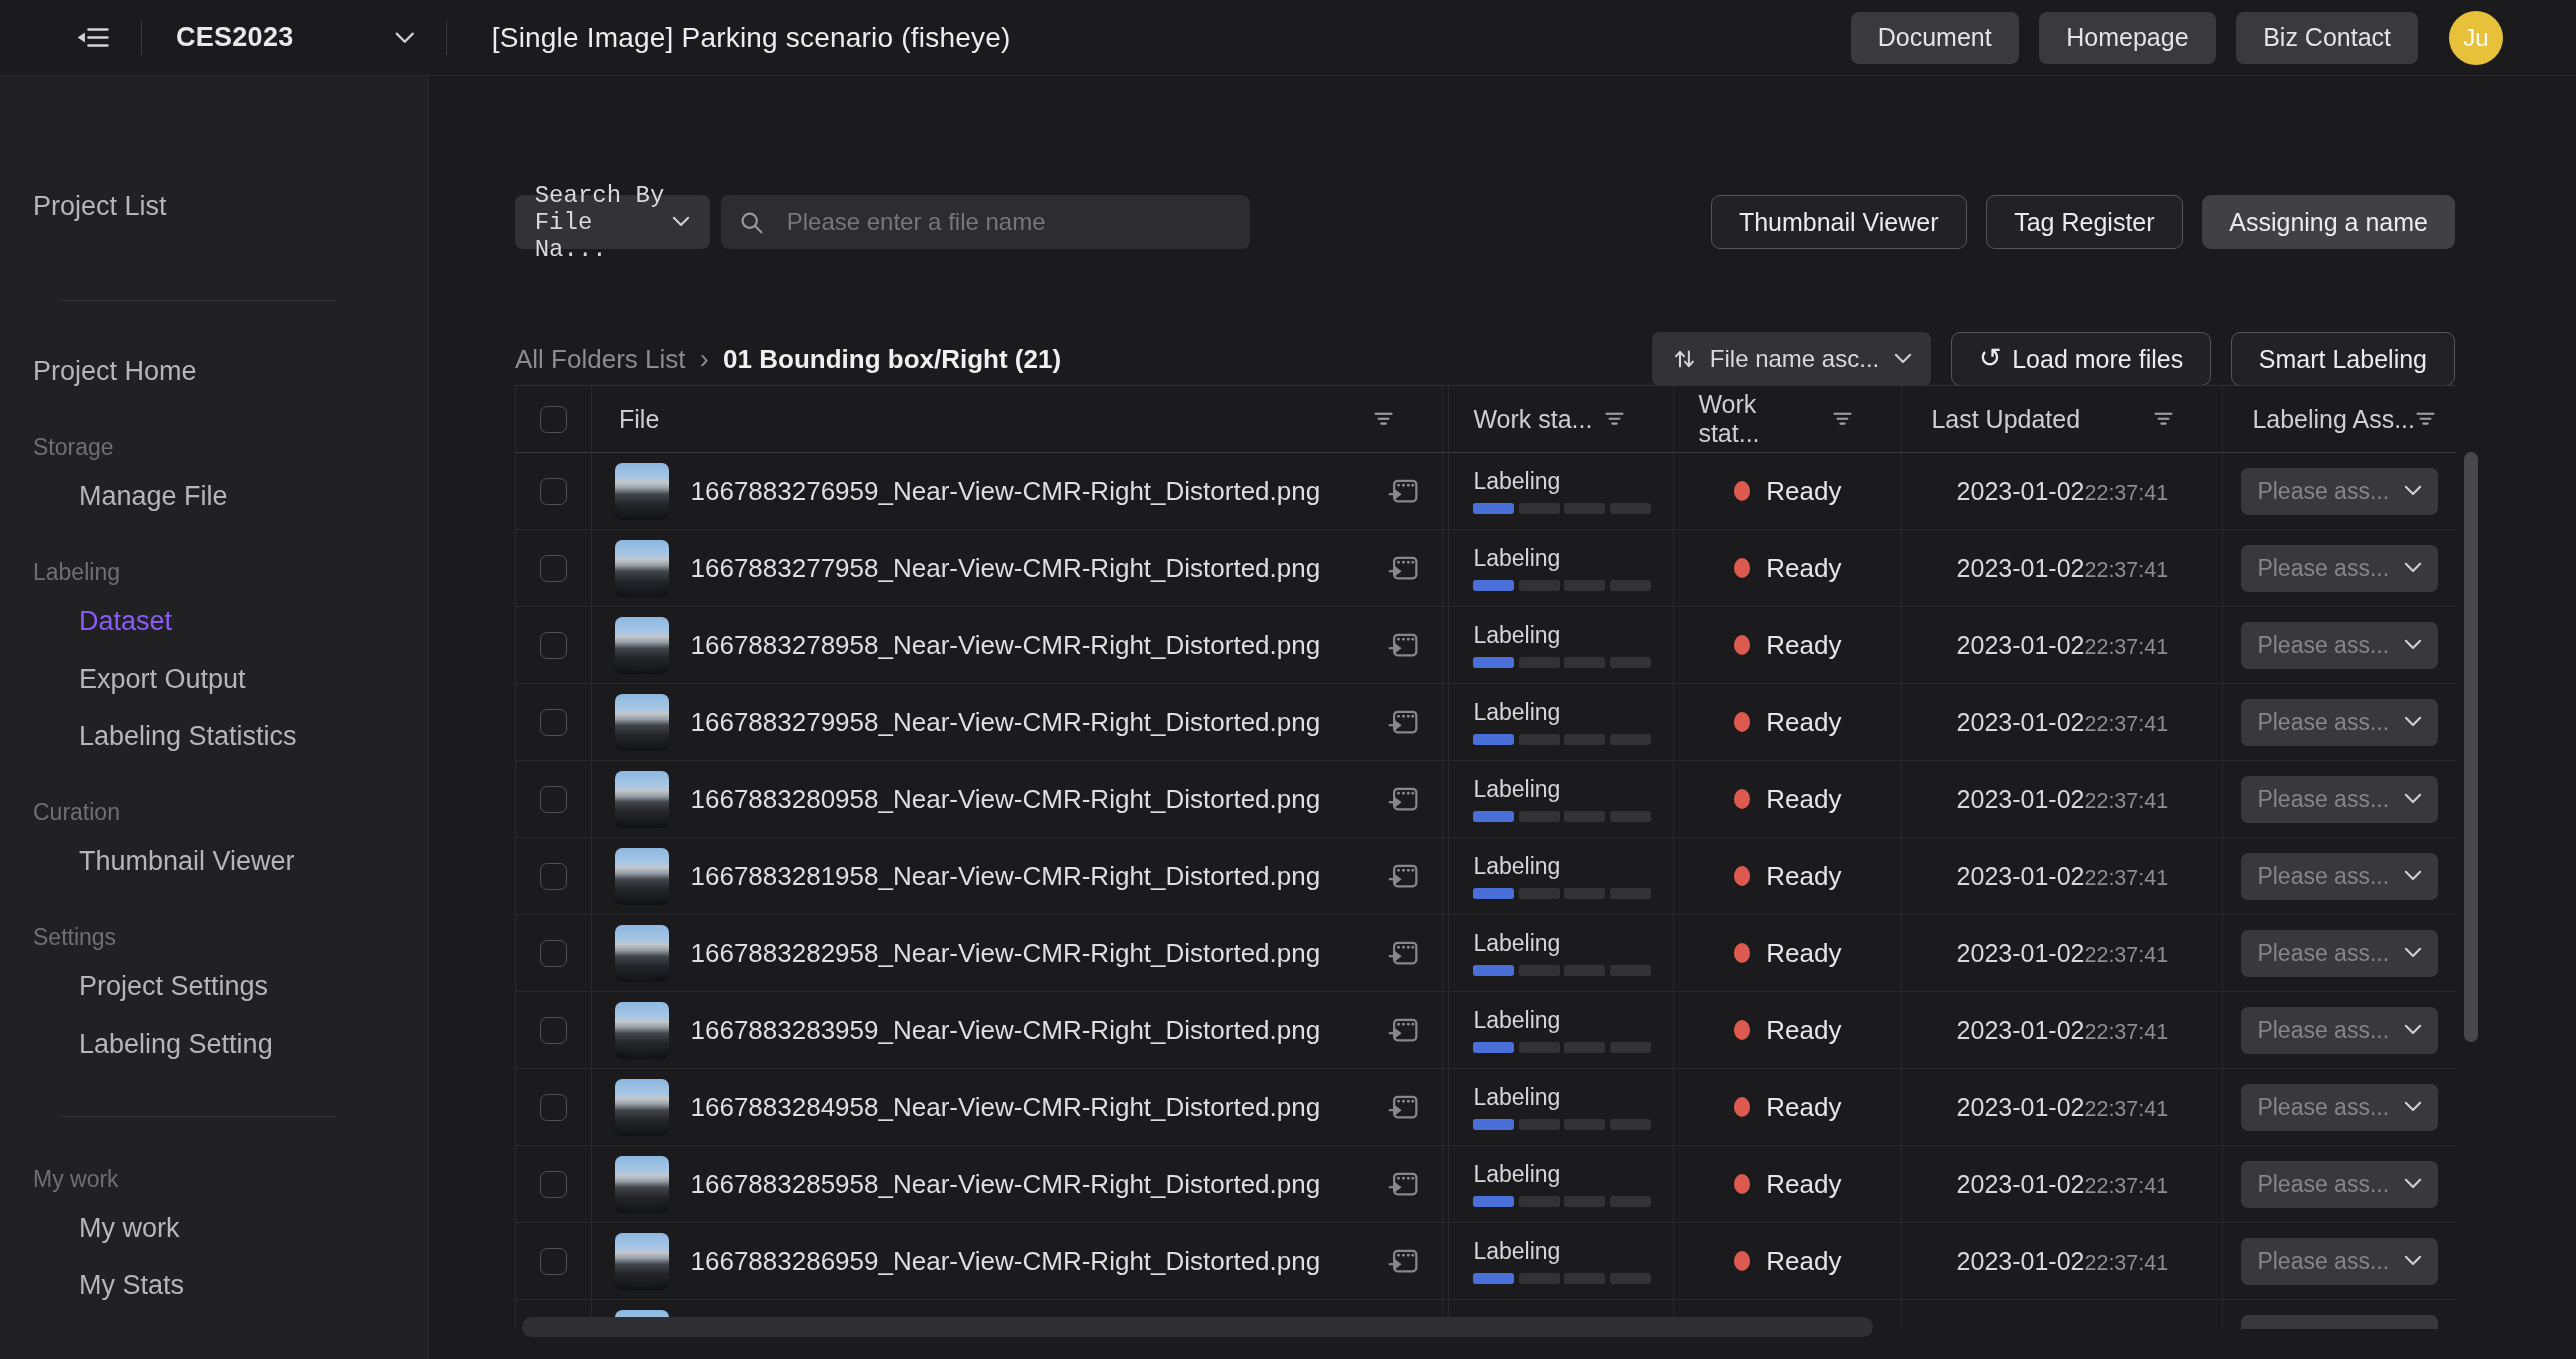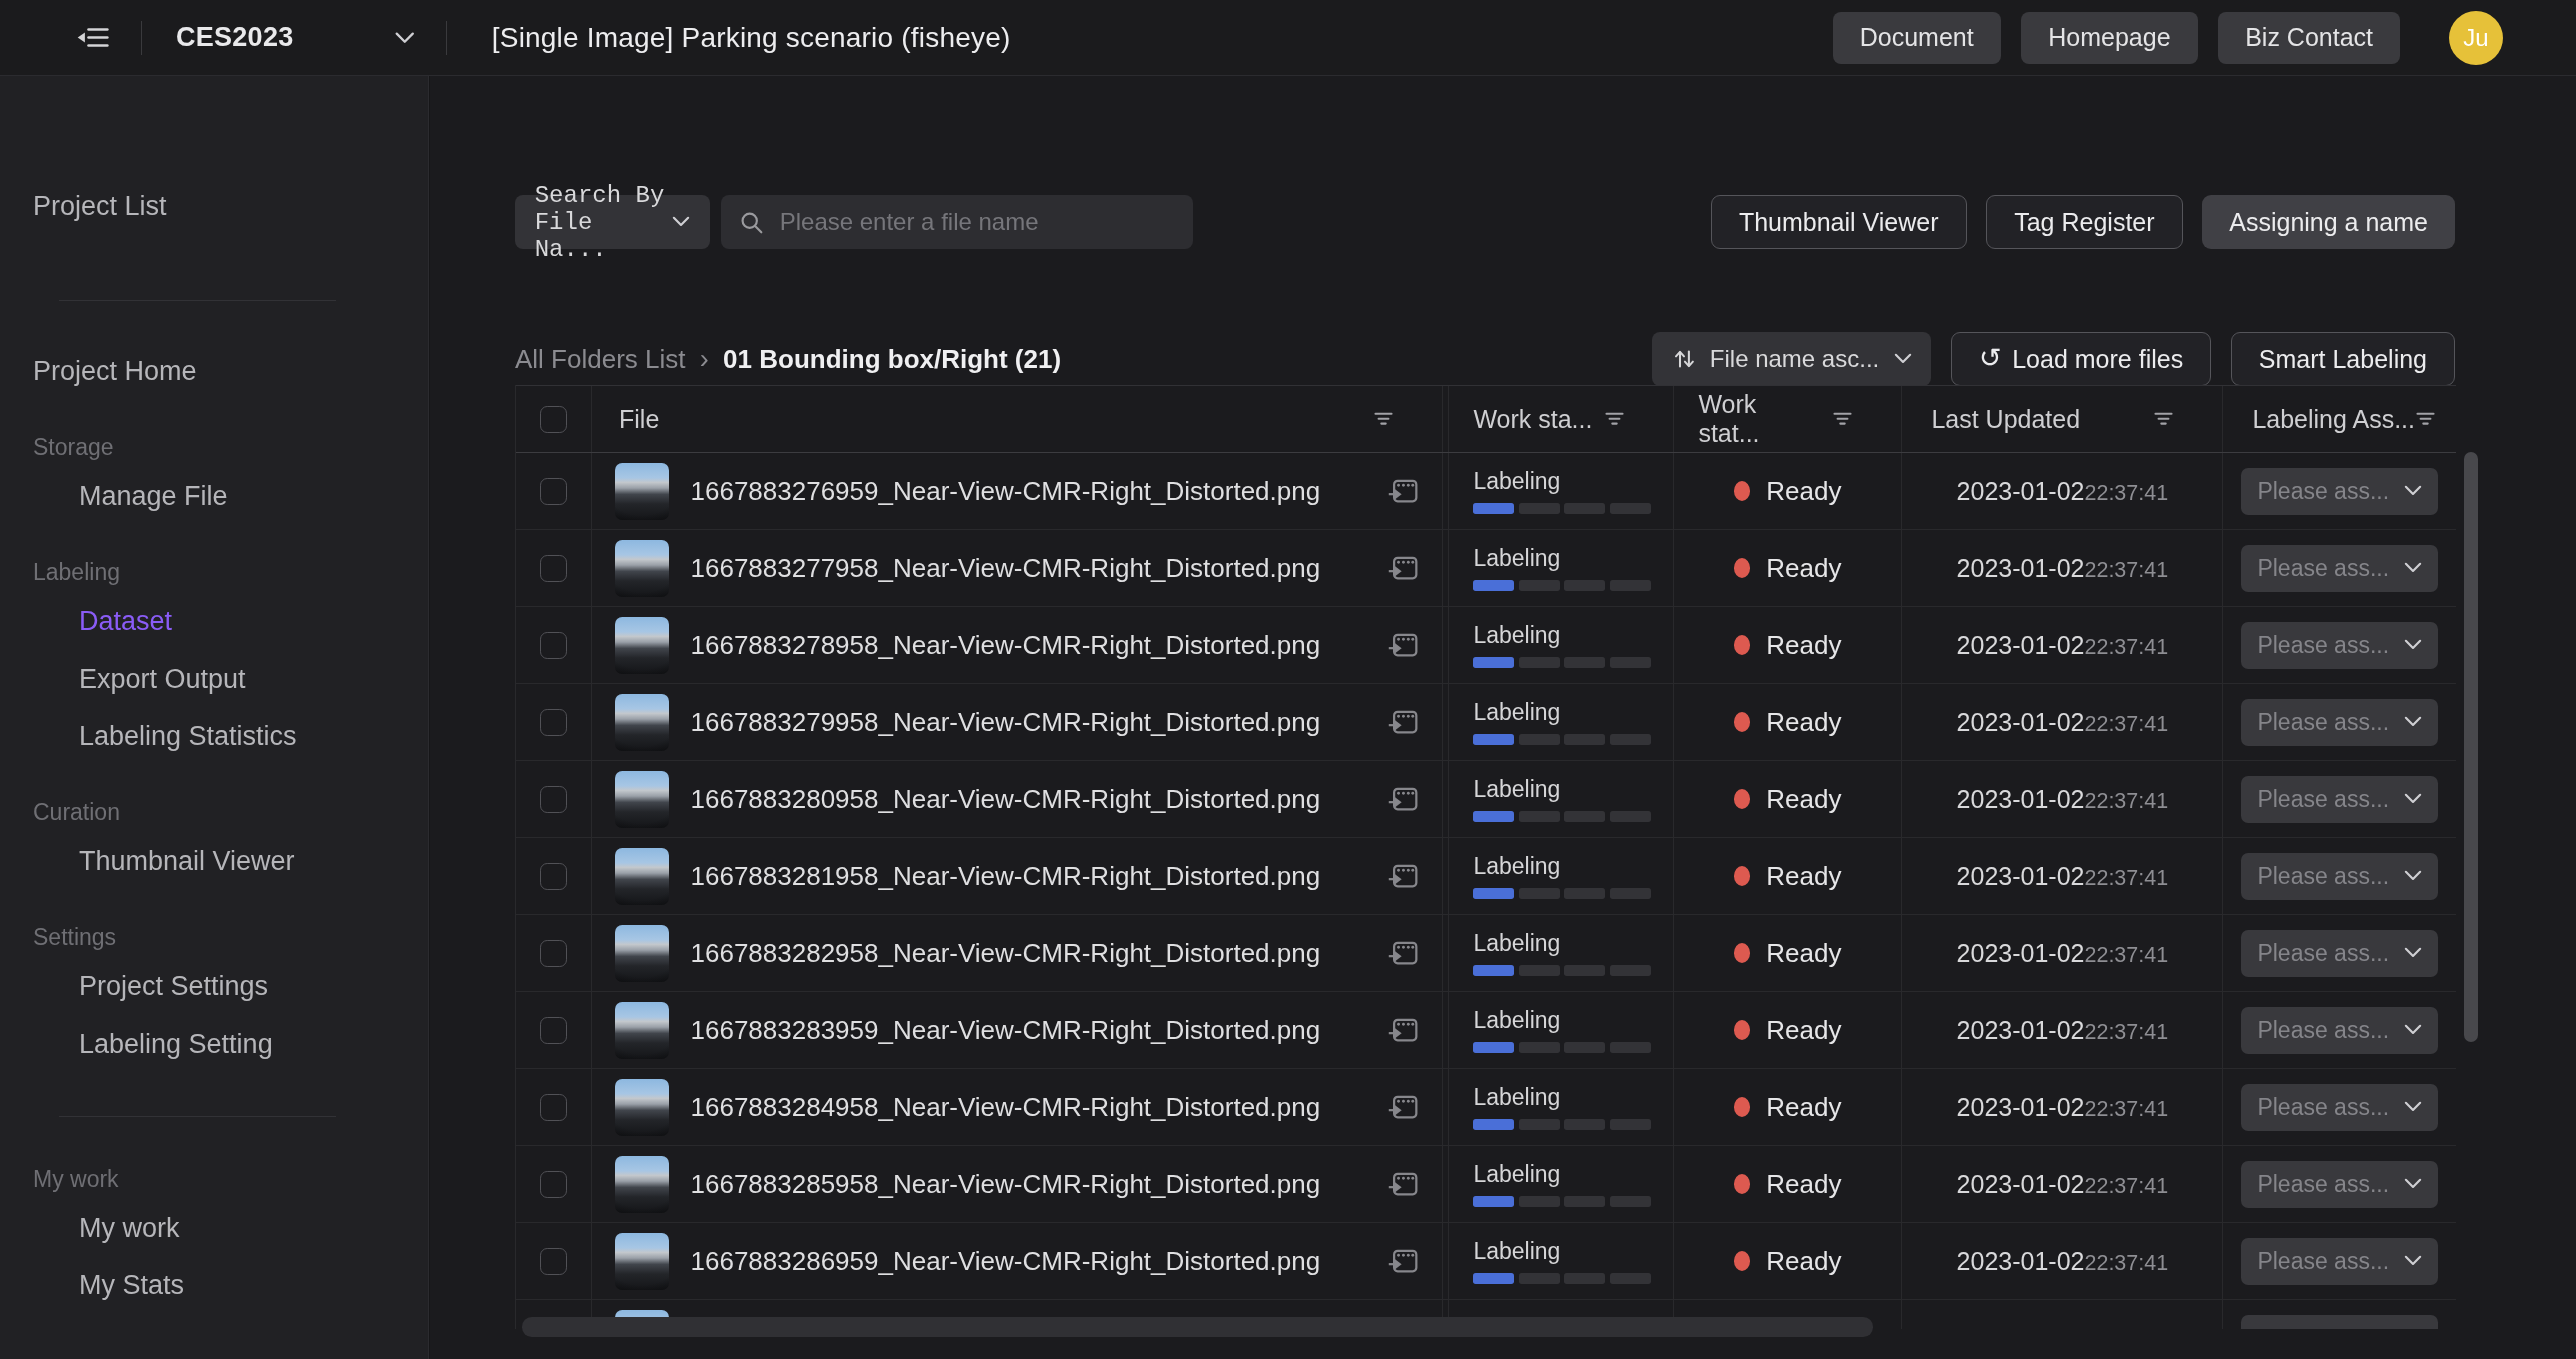--- a/index.html
+++ b/index.html
@@ -29,21 +29,21 @@
   .stage{position:relative;width:2576px;height:1360px;}
 
   
   .topbar{position:absolute;left:0;top:0;width:2576px;height:76px;background:var(--bg-top);
     border-bottom:0.9px solid var(--line);display:flex;align-items:center;}
   .collapse-btn{margin-left:75px;display:flex;align-items:center;cursor:pointer;}
   .vdiv{width:0.9px;height:34px;background:#3a3a3d;margin-left:30px;}
   .proj-select{margin-left:34px;width:240px;display:flex;align-items:center;justify-content:space-between;cursor:pointer;}
   .proj-select .lbl{font-size:27px;font-weight:600;color:var(--txt);letter-spacing:0.3px;}
   .page-title{margin-left:45px;font-size:28px;color:#ededef;letter-spacing:0.2px;}
-  .topbar-right{margin-left:auto;margin-right:73px;display:flex;align-items:center;gap:33px;}
+  .topbar-right{margin-left:auto;margin-right:73px;display:flex;align-items:center;gap:15px;}
   .nav-btn{height:52px;padding:0 27px;background:var(--btn-gray);border:none;border-radius:8px;
     font-size:25px;color:#e4e4e6;font-family:inherit;display:flex;align-items:center;cursor:pointer;}
   .avatar{width:54px;height:54px;border-radius:50%;background:var(--avatar);color:#fff;
     display:flex;align-items:center;justify-content:center;font-size:24px;margin-left:16px;cursor:pointer;}
 
   
   .sidebar{position:absolute;left:0;top:76px;width:429px;height:1284px;background:var(--bg-side);
     border-right:0.9px solid var(--line);}
   .side-item{padding-left:33px;font-size:27px;color:var(--txt-soft);height:36px;display:flex;align-items:center;cursor:pointer;}
   .side-item:first-child{margin-top:112px;}
@@ -56,22 +56,22 @@
   .side-sub + .side-divider{margin-top:54px;}
   .side-divider + .side-section{margin-top:47px;}
 
   
   .main{position:absolute;left:430px;top:76px;width:2146px;height:1284px;background:var(--bg-main);}
 
   .toolbar{position:absolute;left:85px;top:119px;right:121px;height:54px;display:flex;align-items:center;}
   .search-type{width:195px;height:54px;background:var(--chip);border-radius:8px;display:flex;
     align-items:center;justify-content:space-between;padding:0 19.7px;cursor:pointer;}
   .search-type .lbl{font-size:24px;color:#d9d9db;font-family:Liberation Mono, monospace;}
-  .search-box{margin-left:10.7px;width:472px;height:54px;background:var(--input-bg);border-radius:8px;
-    display:flex;align-items:center;padding:0 18px;gap:16px;}
+  .search-box{margin-left:10.7px;width:529px;height:54px;background:var(--input-bg);border-radius:8px;
+    display:flex;align-items:center;padding:0 18px;gap:23px;}
   .search-box input{flex:1;background:transparent;border:none;outline:none;font-family:inherit;
     font-size:24px;color:#d9d9db;}
   .search-box input::placeholder{color:#76767b;}
   .toolbar .spacer{flex:1;}
   .act-btn{height:54px;padding:0 27px;border-radius:9px;font-size:25px;color:#ececee;font-family:inherit;
     display:flex;align-items:center;gap:10.7px;cursor:pointer;background:#222226;border:1.8px solid #55555a;margin-left:19.7px;}
   .act-btn.filled{background:var(--btn-fill);border:none;}
 
   .crumb-row{position:absolute;left:85px;top:256px;right:121px;height:54px;display:flex;align-items:center;}
   .crumb{display:flex;align-items:center;font-size:26px;}

